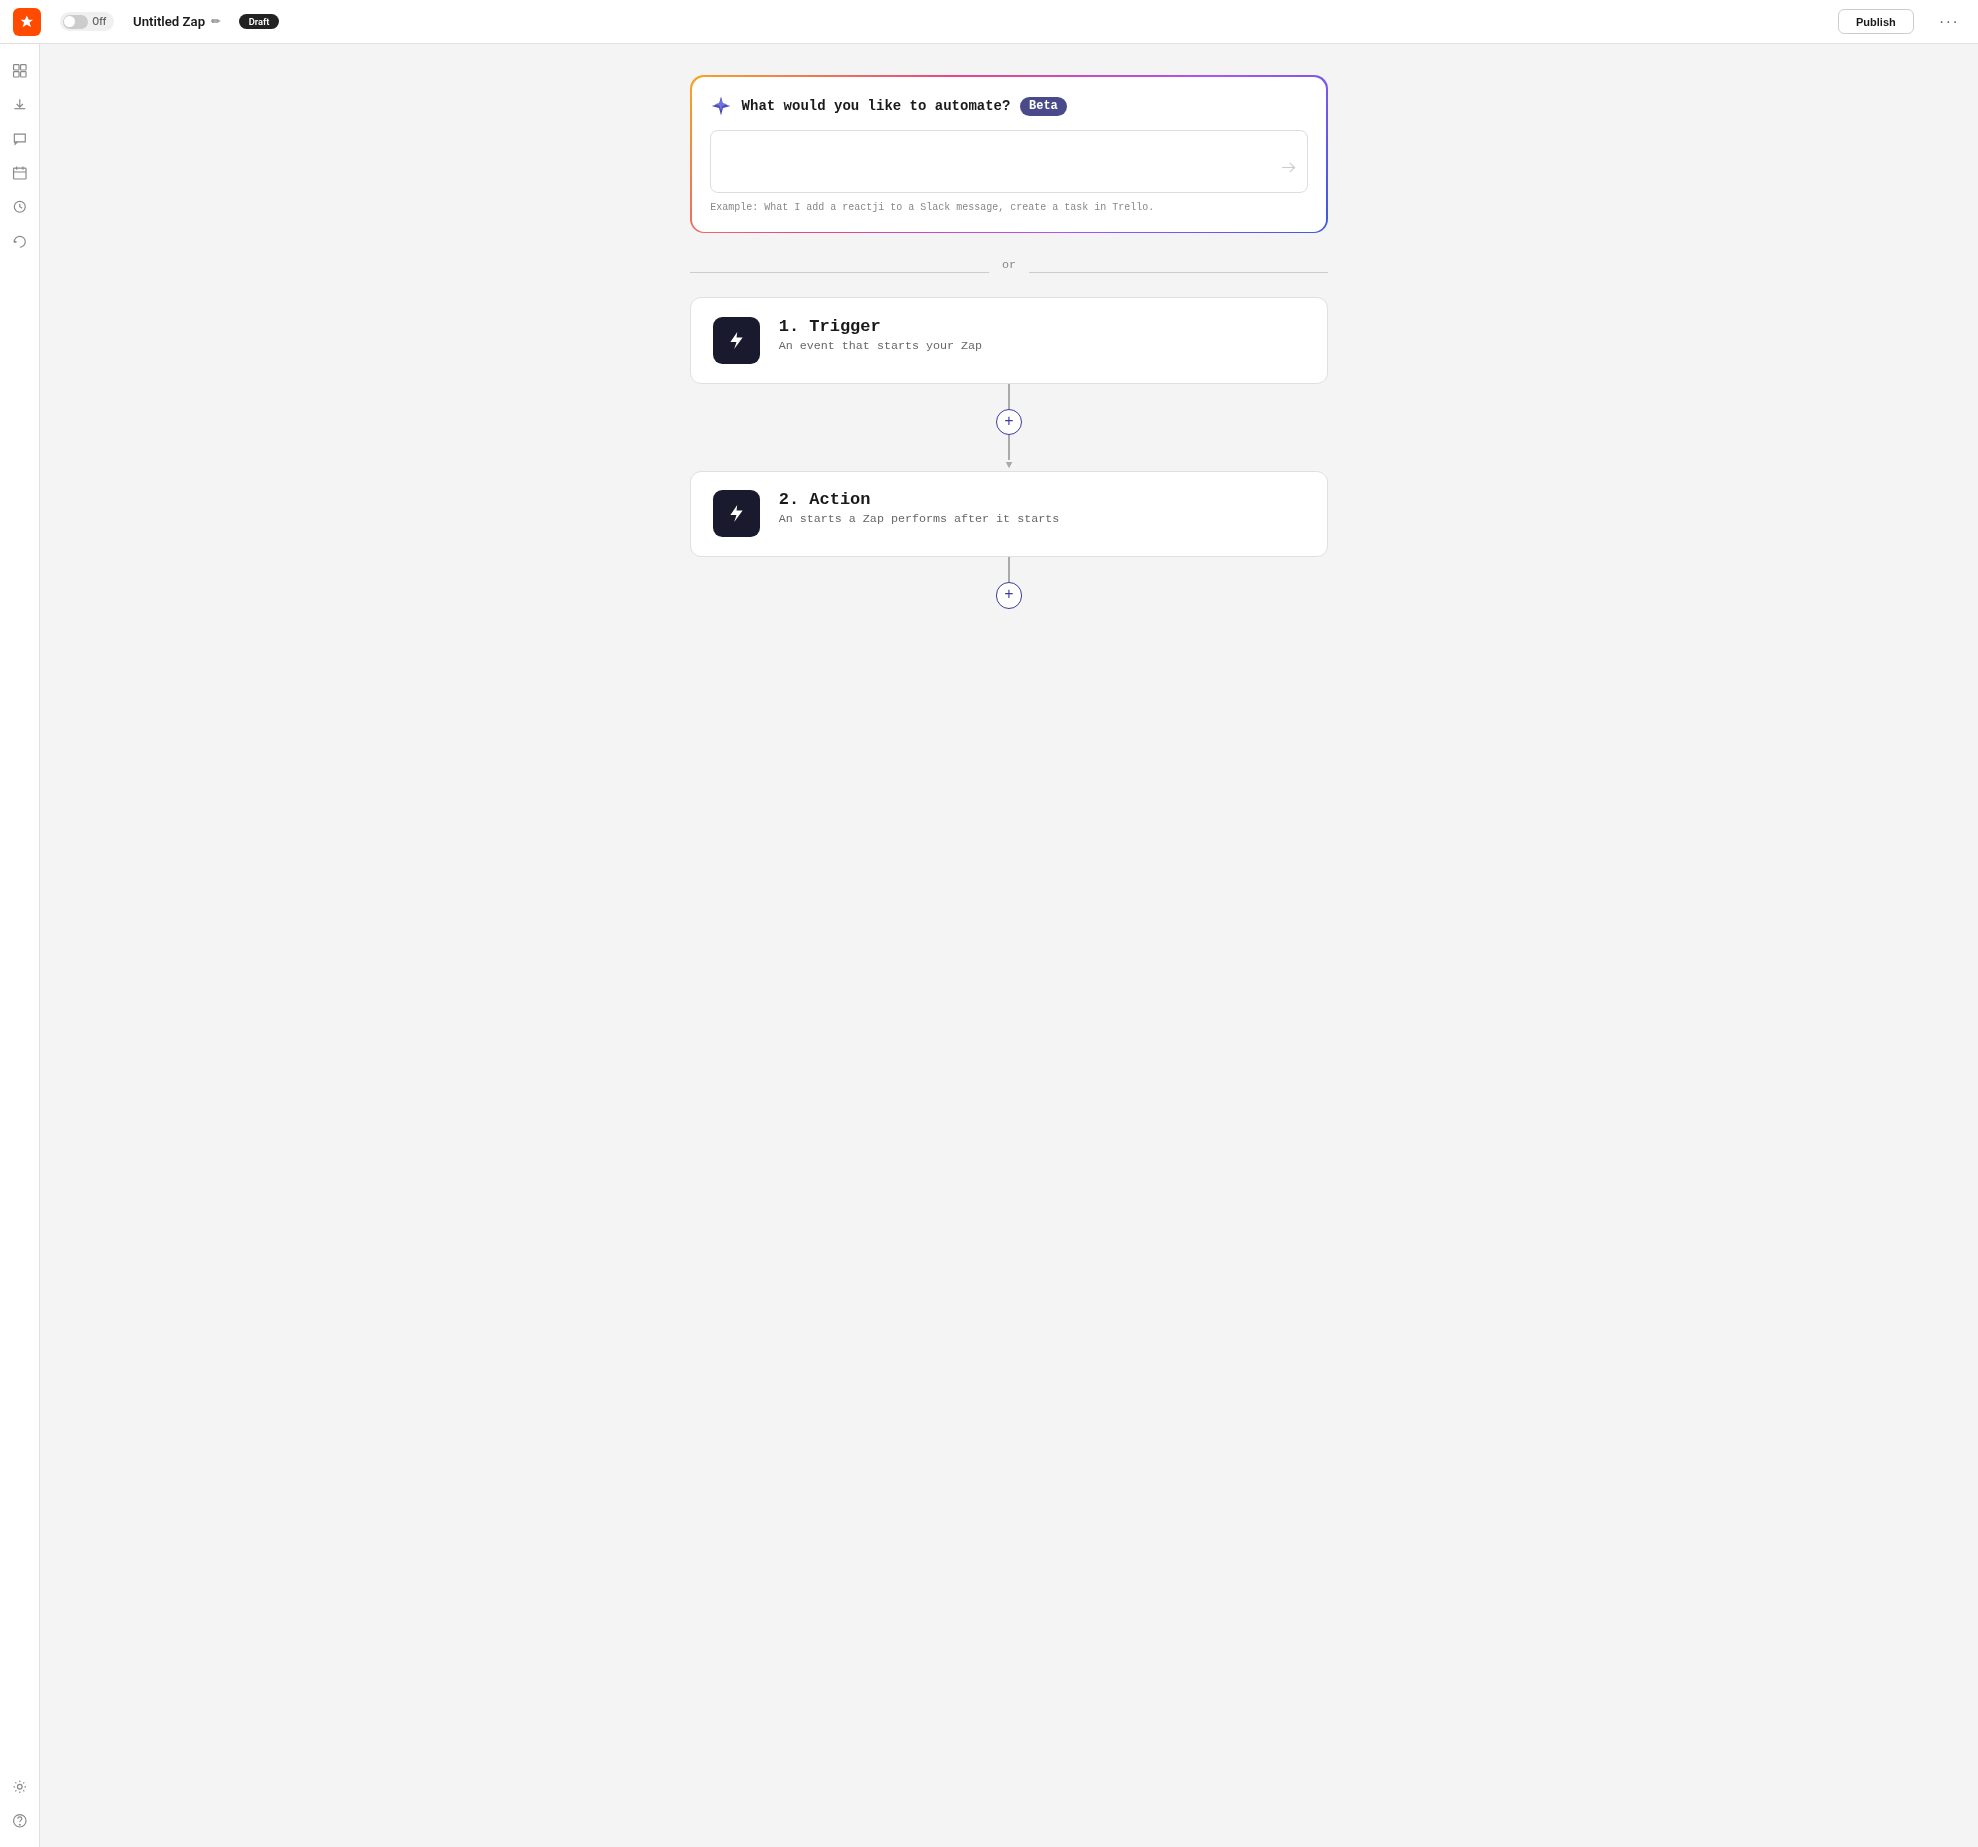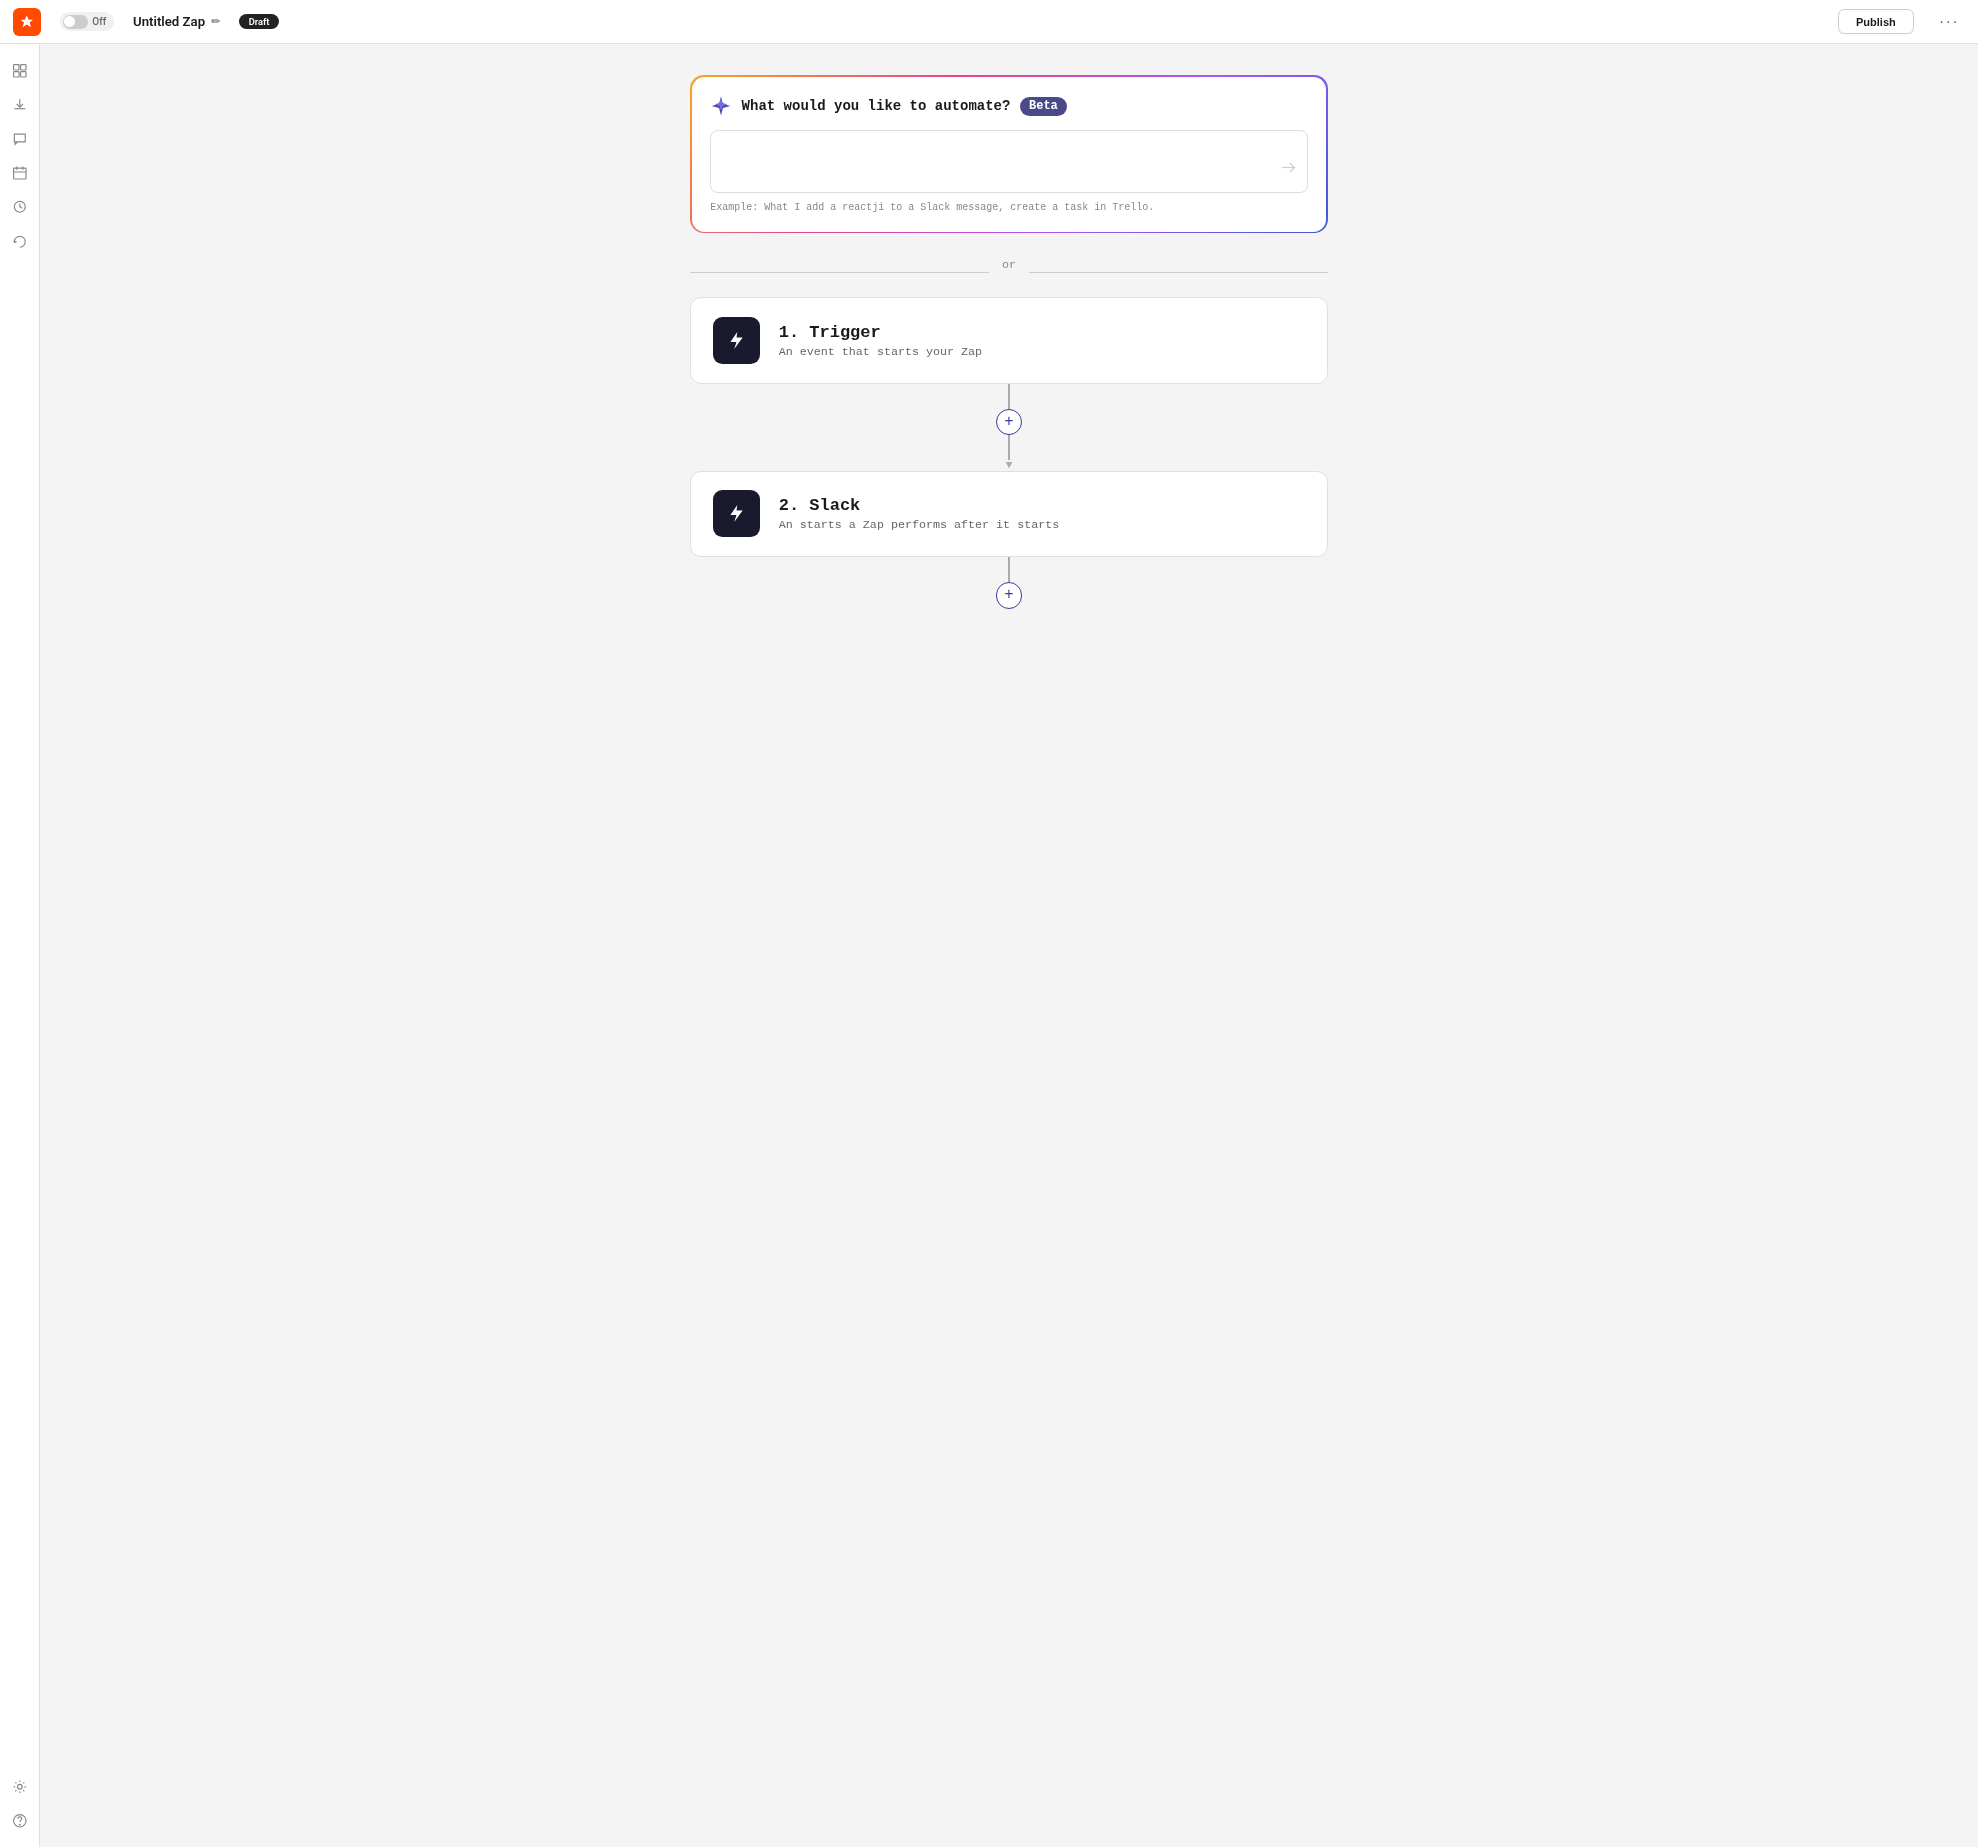--- a/index.html
+++ b/index.html
@@ -266,21 +266,21 @@
 
     
     .step-card {
       width: 100%;
       max-width: 638px;
       background: #fff;
       border: 1.2px solid #e0e0e0;
       border-radius: 11px;
       padding: 18.7px 22px;
       display: flex;
-      align-items: center;
+      align-items: flex-start;
       gap: 18.7px;
       cursor: pointer;
     }
 
     .step-icon-circle {
       width: 47px;
       height: 47px;
       background: #1a1a2e;
       border-radius: 9.3px;
       display: flex;
@@ -481,21 +481,21 @@
 
   <div class="step-card">
     <div class="step-icon-circle">
       <svg width="23" height="23" viewBox="0 0 30 30" fill="white">
         <path d="M16 4L7 17h8L12 26l11-15h-8L16 4z"></path>
       </svg>
     </div>
     <div class="step-content">
       <div class="step-title">
         <span>2. </span>
-        <span>Slack</span>
+        <span>Action</span>
       </div>
       <div class="step-desc">An starts a Zap performs after it starts</div>
     </div>
   </div>
 
   <div class="connector">
     <div class="connector-line"></div>
     <div class="connector-plus">+</div>
   </div>
 

